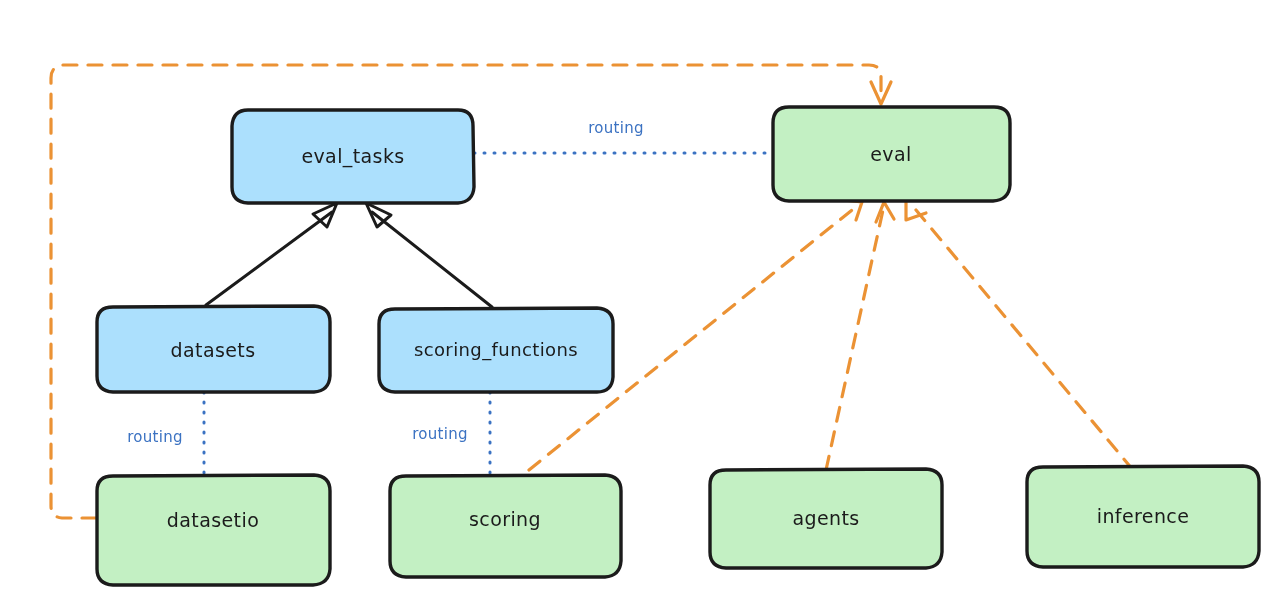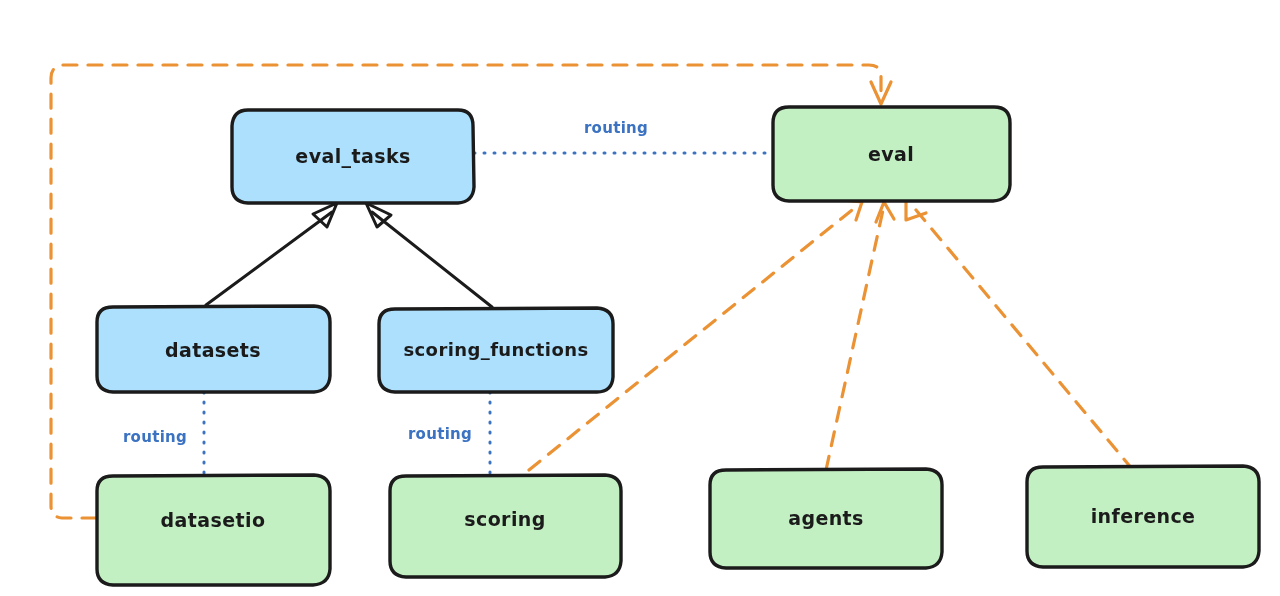--- a/index.html
+++ b/index.html
@@ -7,21 +7,20 @@
     padding: 0;
     background: #ffffff;
   }
   #stage {
     position: relative;
     width: 1280px;
     height: 596px;
     background: #ffffff;
     overflow: hidden;
     font-family: "DejaVu Sans", sans-serif;
-    font-weight: bold;
   }
   #diagram-svg {
     position: absolute;
     left: 0;
     top: 0;
     width: 1280px;
     height: 596px;
   }
   .node-label {
     font-family: "DejaVu Sans", sans-serif;

